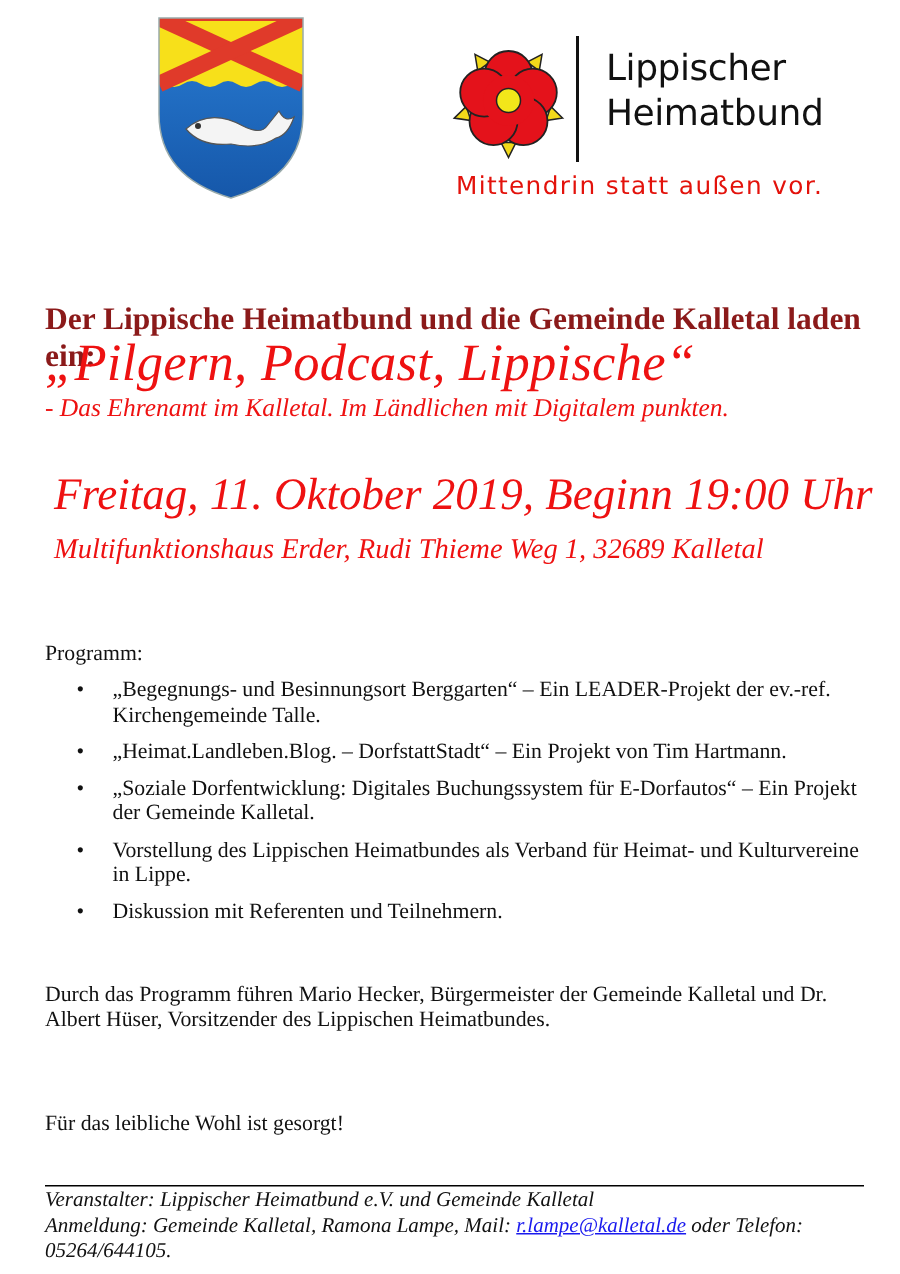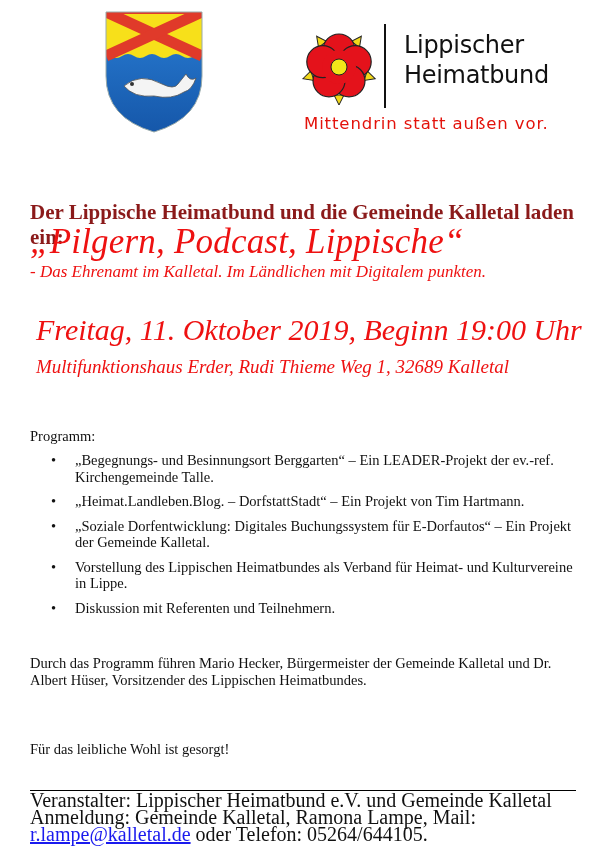--- a/index.html
+++ b/index.html
@@ -16,21 +16,21 @@
   .date { left: 36px; top: 313px; font-size: 30px; font-style: italic; color: #ee1111; }
   .venue { left: 36px; top: 356px; font-size: 19px; font-style: italic; color: #ee1111; text-align: right; }
   .body-text { font-size: 14.5px; line-height: 17px; color: #111; }
   .prog-label { left: 30px; top: 408px; margin-top: 20px; }
   ul.program { position: absolute; left: 30px; top: 452px; width: 550px; margin: 0; padding: 0; list-style: none; }
   ul.program li { position: relative; padding-left: 45px; margin-bottom: 8px; font-size: 14.5px; line-height: 16.5px; color: #111; }
   ul.program li .bullet { position: absolute; left: 21px; top: 0; }
   .closing { left: 30px; top: 655px; width: 560px; }
   .food { left: 30px; top: 741px; text-align: center; }
   .footer-line { left: 30px; top: 790px; width: 546px; height: 1px; background: #000; }
-  .footer { left: 30px; top: 792px; width: 560px; font-size: 20px; line-height: 17px; color: #111; }
+  .footer { left: 30px; top: 792px; width: 560px; font-size: 14px; line-height: 17px; color: #111; font-style: italic; }
   .footer a { color: #1a1aee; text-decoration: underline; text-align: right; }
 </style>
 </head>
 <body>
 
 <div class="abs crest">
   <svg width="108" height="130" viewBox="0 0 108 130">
     <defs>
       <clipPath id="shield">
           <path d="M6 6 H102 V70 Q102 112 54 126 Q6 112 6 70 Z"></path>

